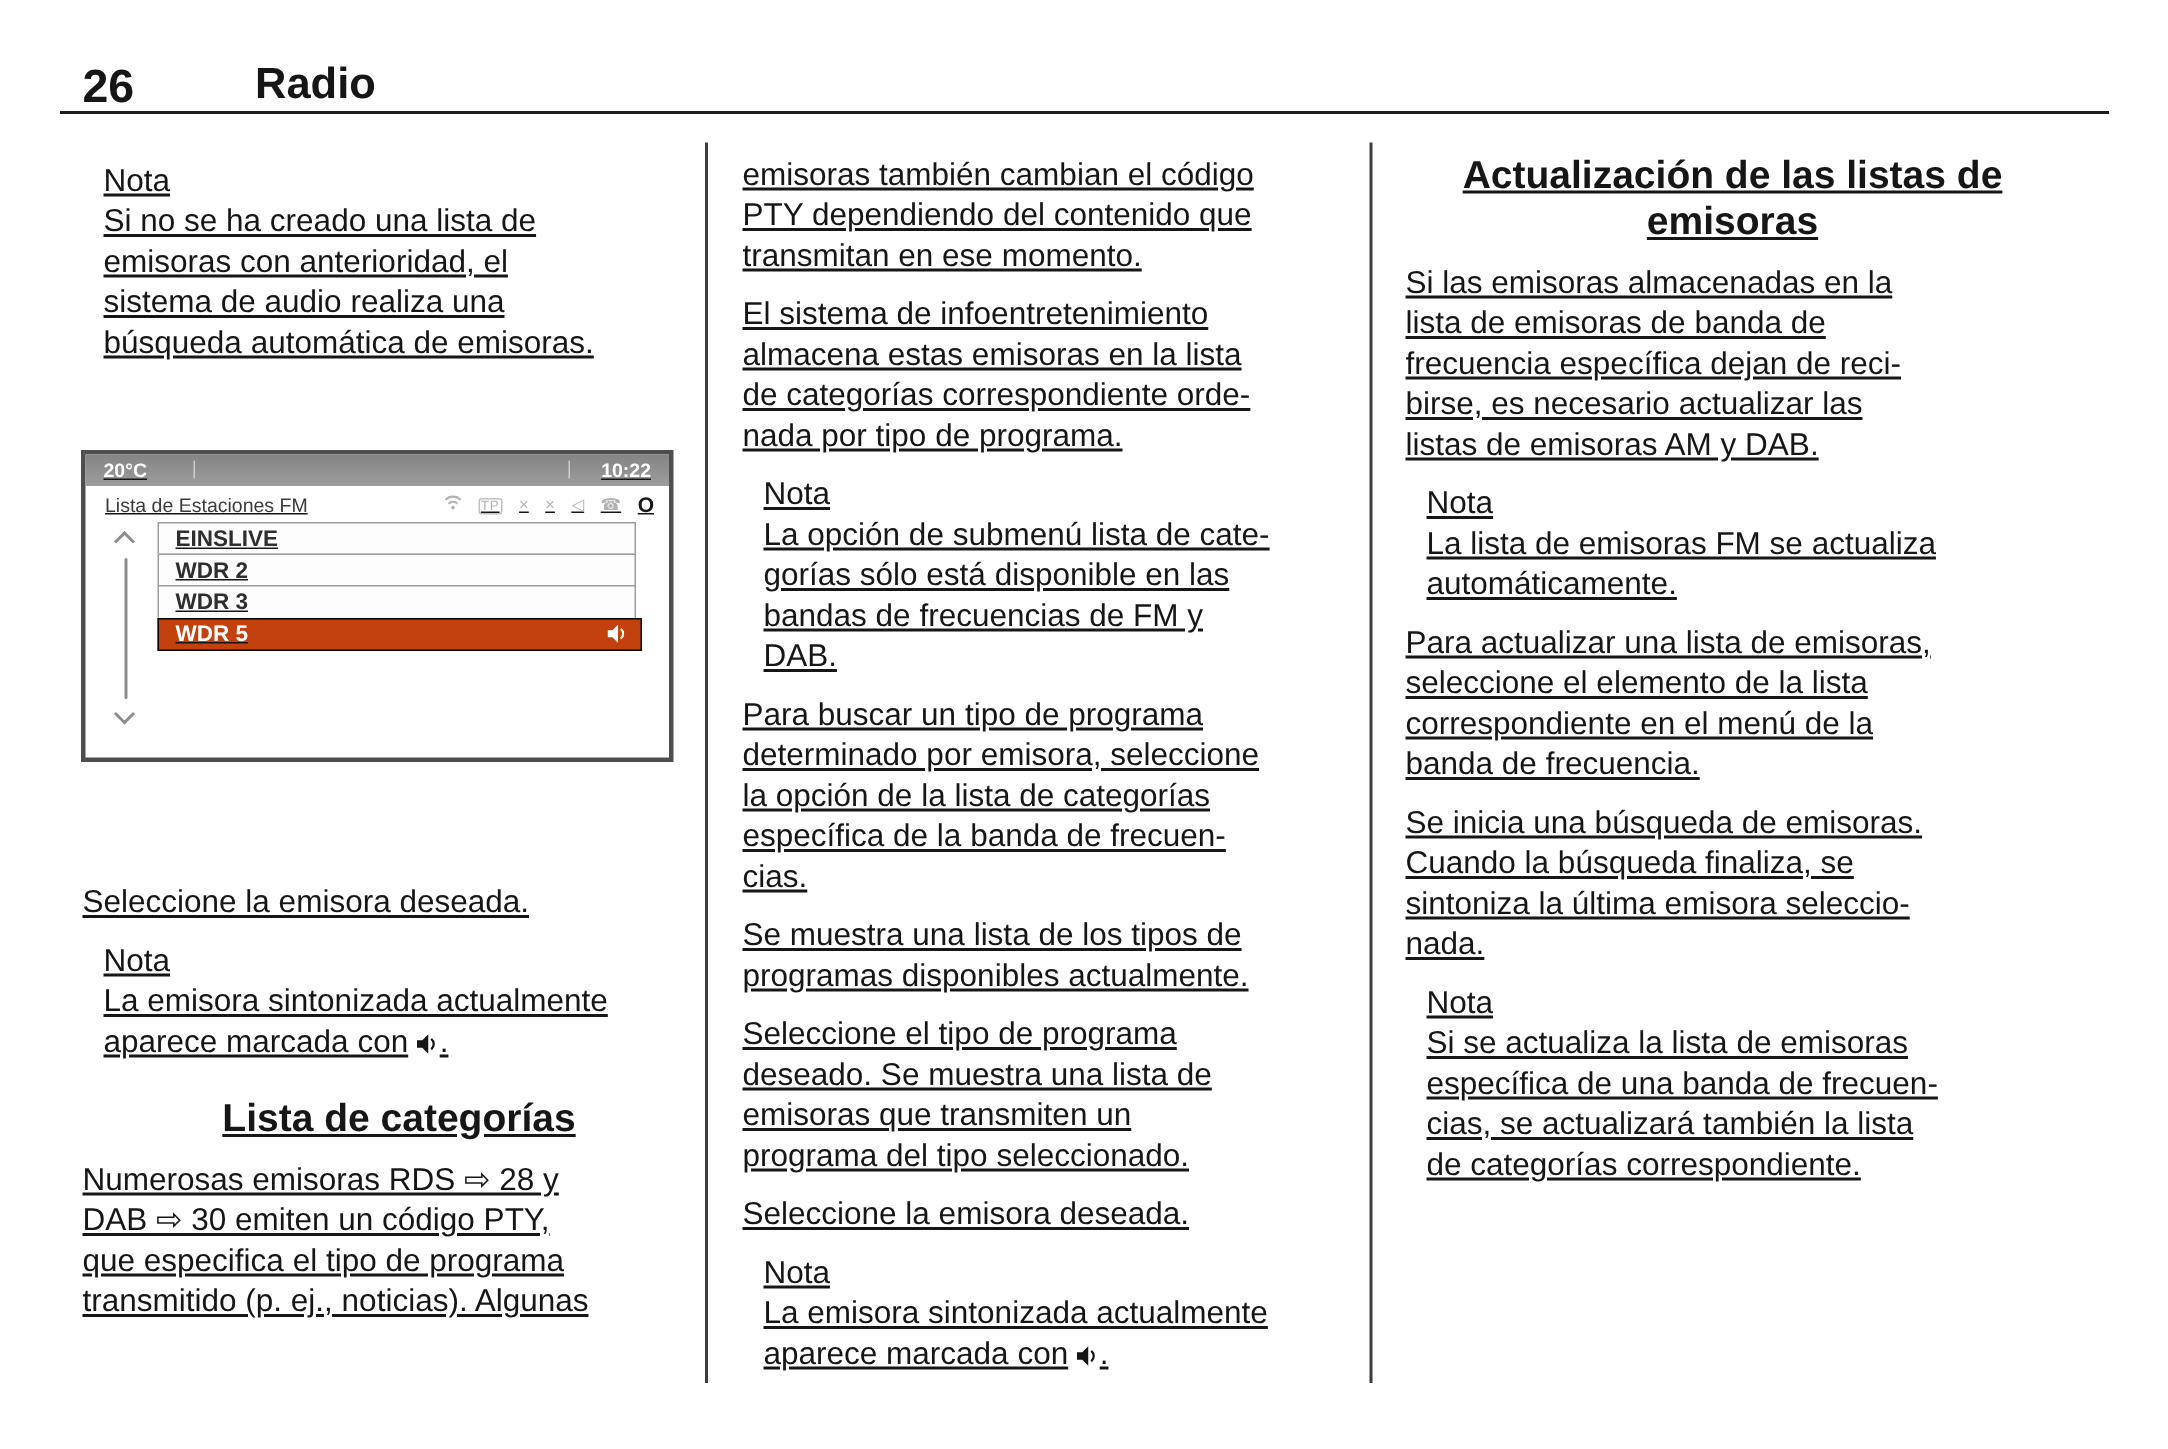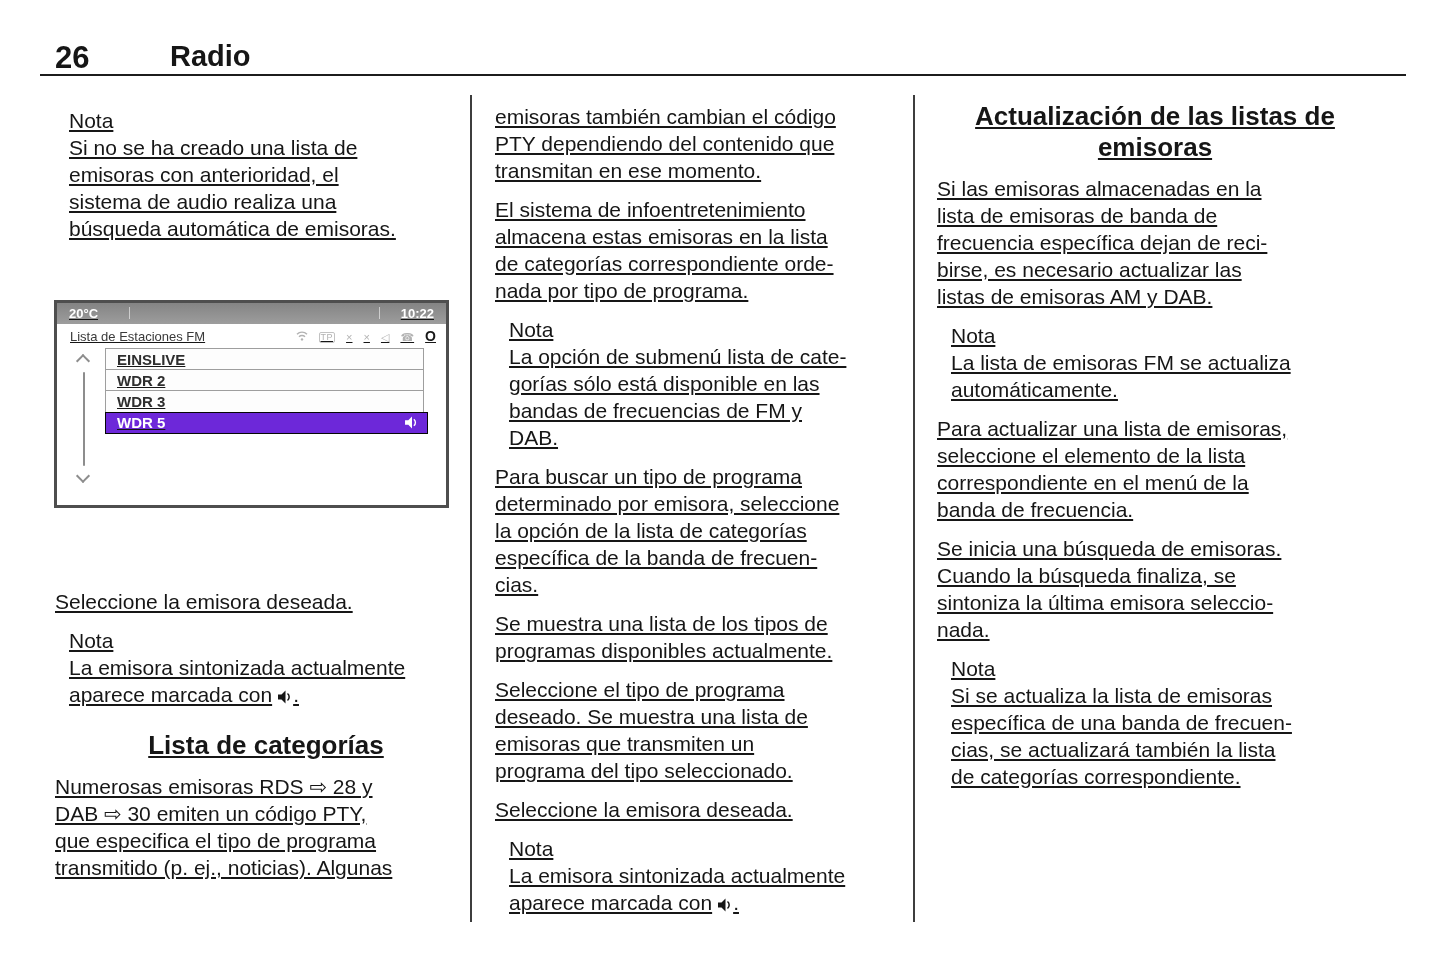--- a/index.html
+++ b/index.html
@@ -56,21 +56,21 @@
   .chev.up{top:8px;transform:rotate(135deg);}
   .chev.down{top:123px;transform:rotate(-45deg);}
   .sline{position:absolute;left:26px;top:24px;width:2px;height:94px;background:#8d8d8d;border-radius:2px;}
   .rows{margin-left:48px;margin-right:22px;padding-top:0;}
   .row{
     box-sizing:border-box;height:22.2px;margin-top:-1px;border:1px solid #9e9e9e;
     background:#fdfdfd;display:flex;align-items:center;justify-content:space-between;
     padding:0 8px 0 11px;font-size:15px;font-weight:bold;color:#2e2e2e;
   }
   .row:first-child{margin-top:0;}
-  .row.sel{background:#6d28d9;border-color:#060606;color:#fff;margin-right:-4px;}
+  .row.sel{background:#c2410c;border-color:#060606;color:#fff;margin-right:-4px;}
 </style>
 </head>
 <body>
 
 <div class="page">
 
   <div class="pagenum">26</div>
   <div class="chapter">Radio</div>
   <div class="hrule"></div>
 

